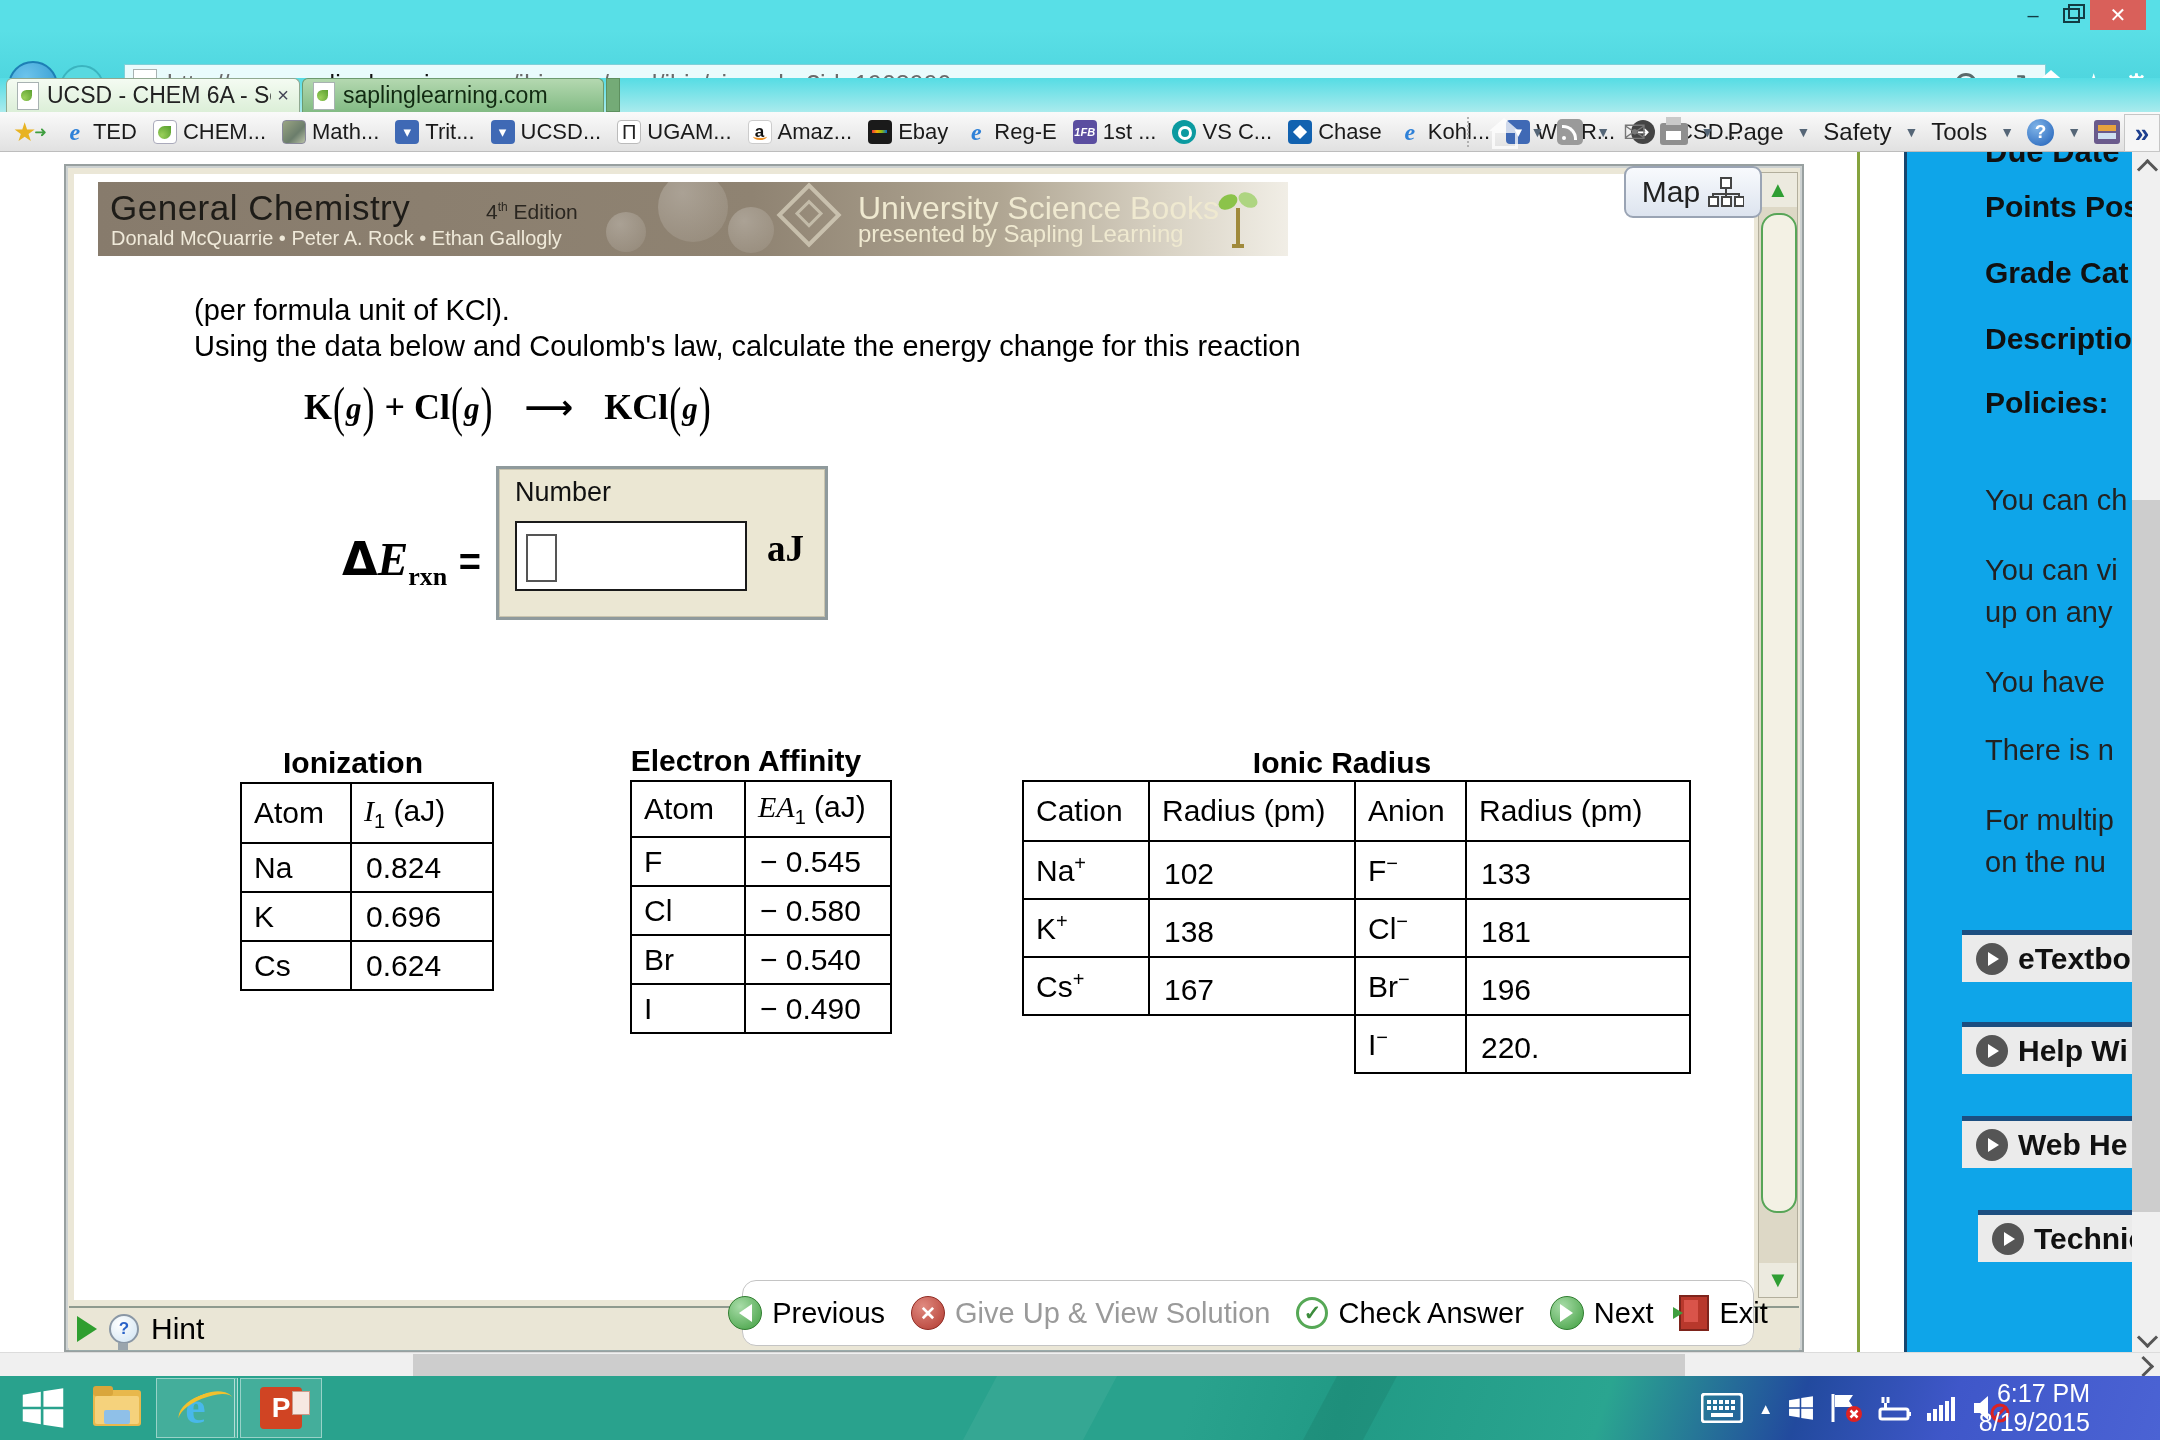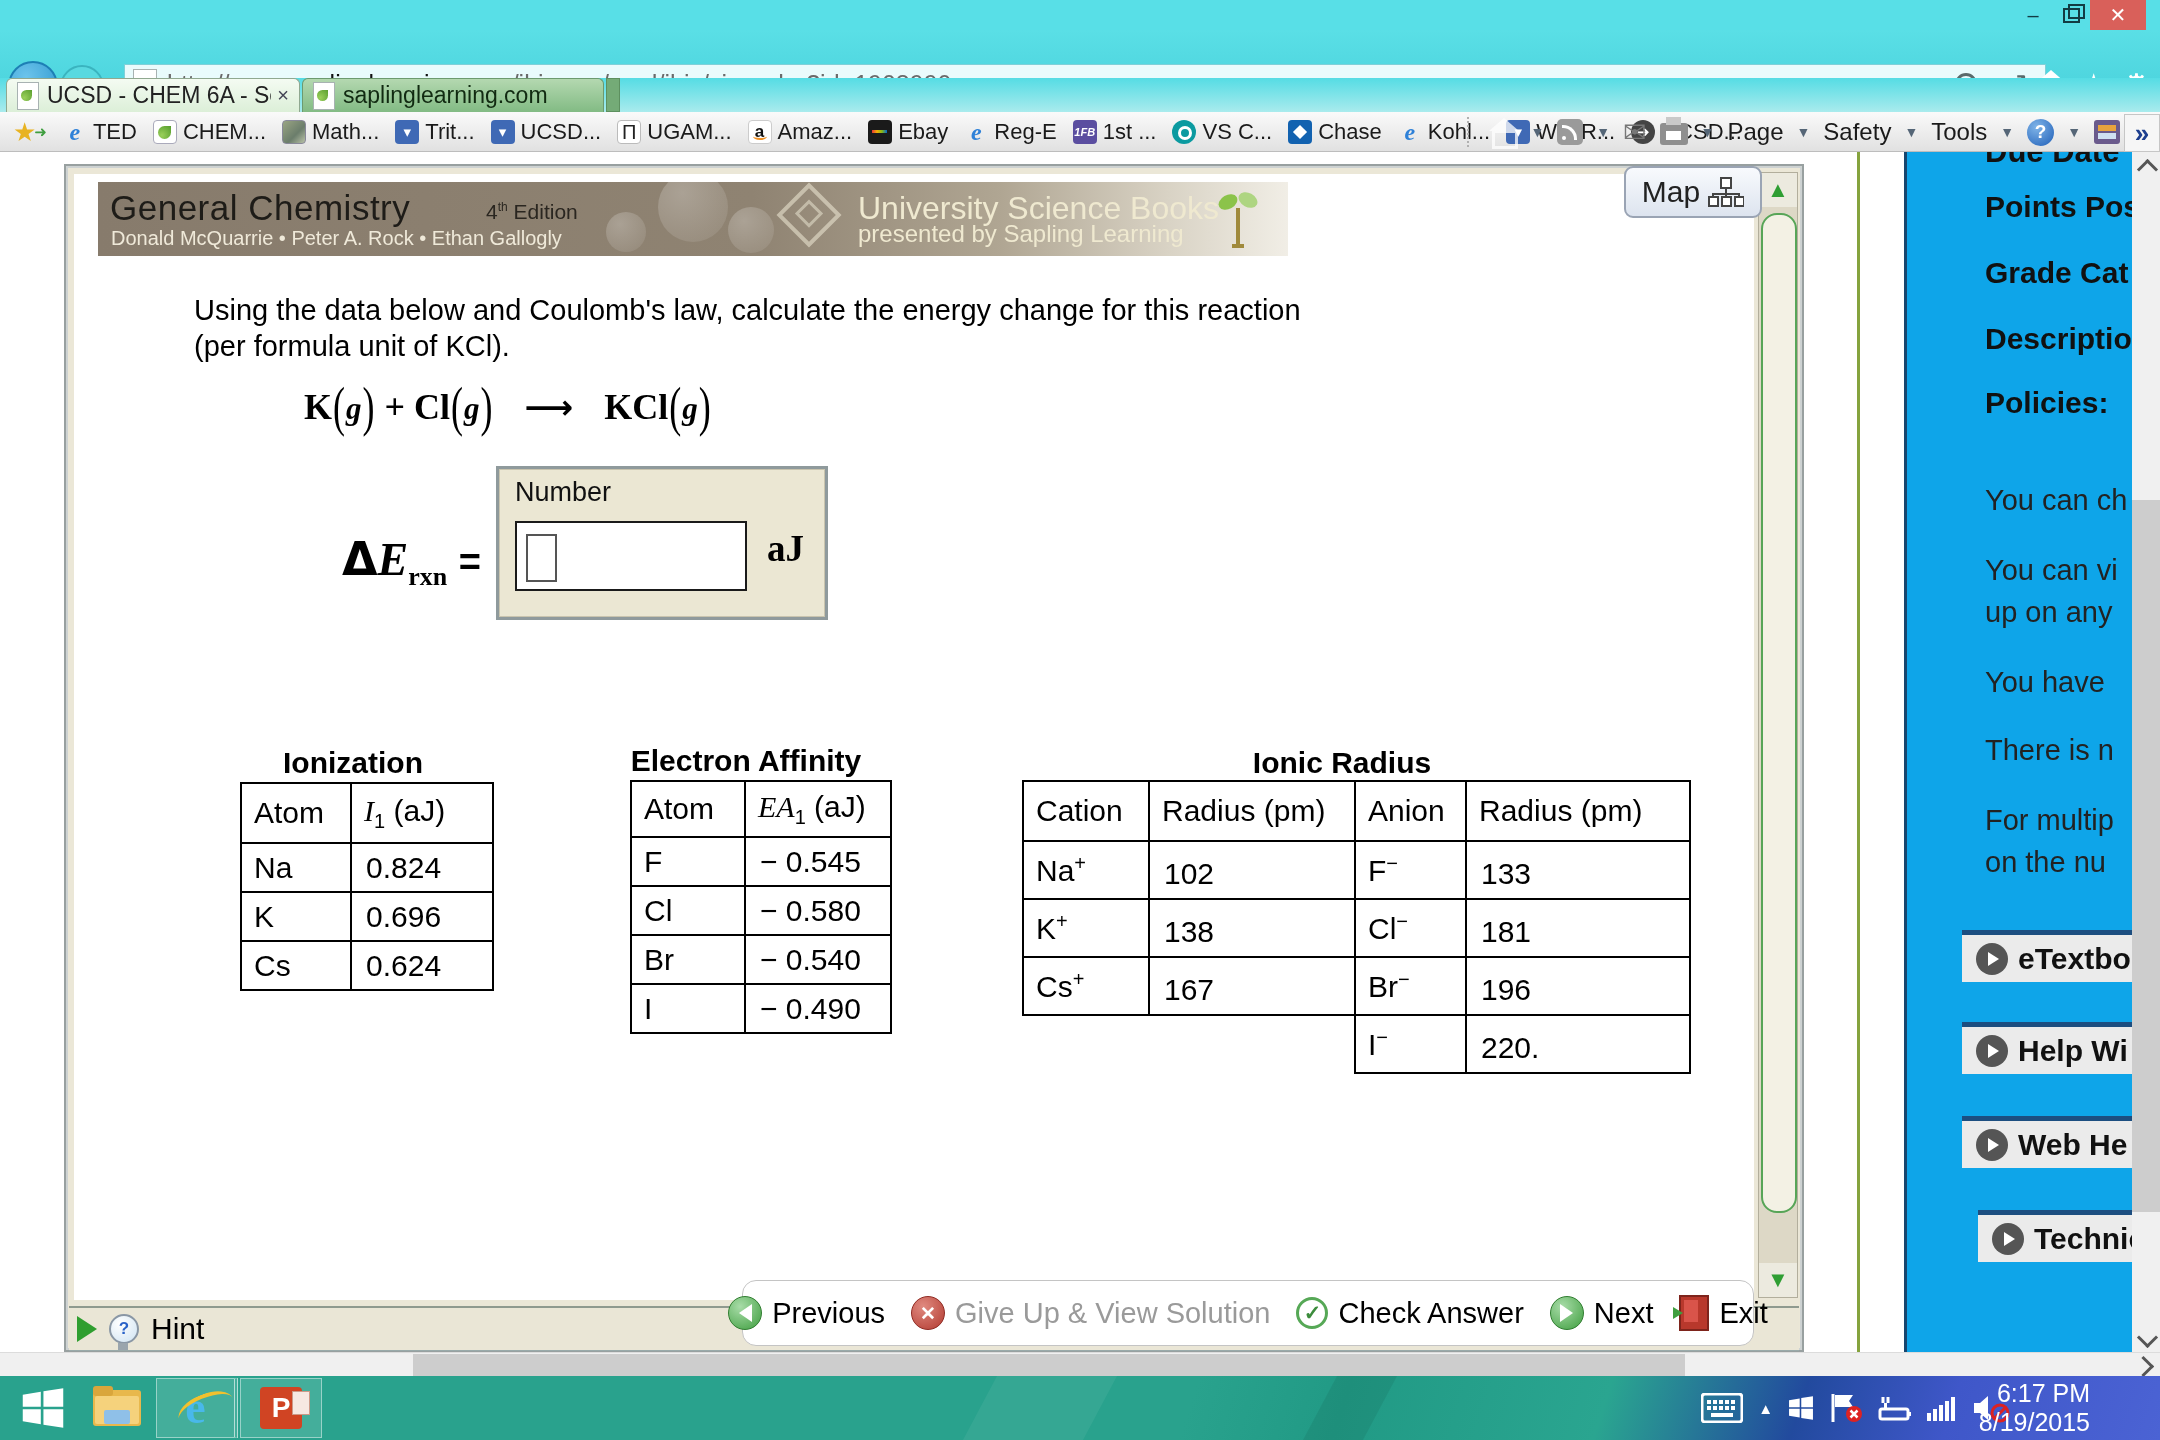--- a/index.html
+++ b/index.html
@@ -374,22 +374,22 @@
           <svg width="36" height="30" viewBox="0 0 36 30">
             <rect x="13" y="1" width="10" height="10" fill="#fff" stroke="#444" stroke-width="2"></rect>
             <path d="M18 11 L18 17 M18 17 L5 17 L5 20 M18 17 L31 17 L31 20 M18 17 L18 20" stroke="#444" stroke-width="2" fill="none"></path>
             <rect x="1" y="20" width="9" height="9" fill="#fff" stroke="#444" stroke-width="2"></rect>
             <rect x="14" y="20" width="9" height="9" fill="#fff" stroke="#444" stroke-width="2"></rect>
             <rect x="27" y="20" width="9" height="9" fill="#fff" stroke="#444" stroke-width="2"></rect>
           </svg>
         </div>
 
         <div class="question">
+          <div>(per formula unit of KCl).</div>
           <div>Using the data below and Coulomb's law, calculate the energy change for this reaction</div>
-          <div>(per formula unit of KCl).</div>
         </div>
 
         <div class="equation">
           <span>K</span><span class="par">(</span><span class="g">g</span><span class="par">)</span>
           <span>+</span>
           <span>Cl</span><span class="par">(</span><span class="g">g</span><span class="par">)</span>
           <span class="arrow">⟶</span>
           <span>KCl</span><span class="par">(</span><span class="g">g</span><span class="par">)</span>
         </div>
 

